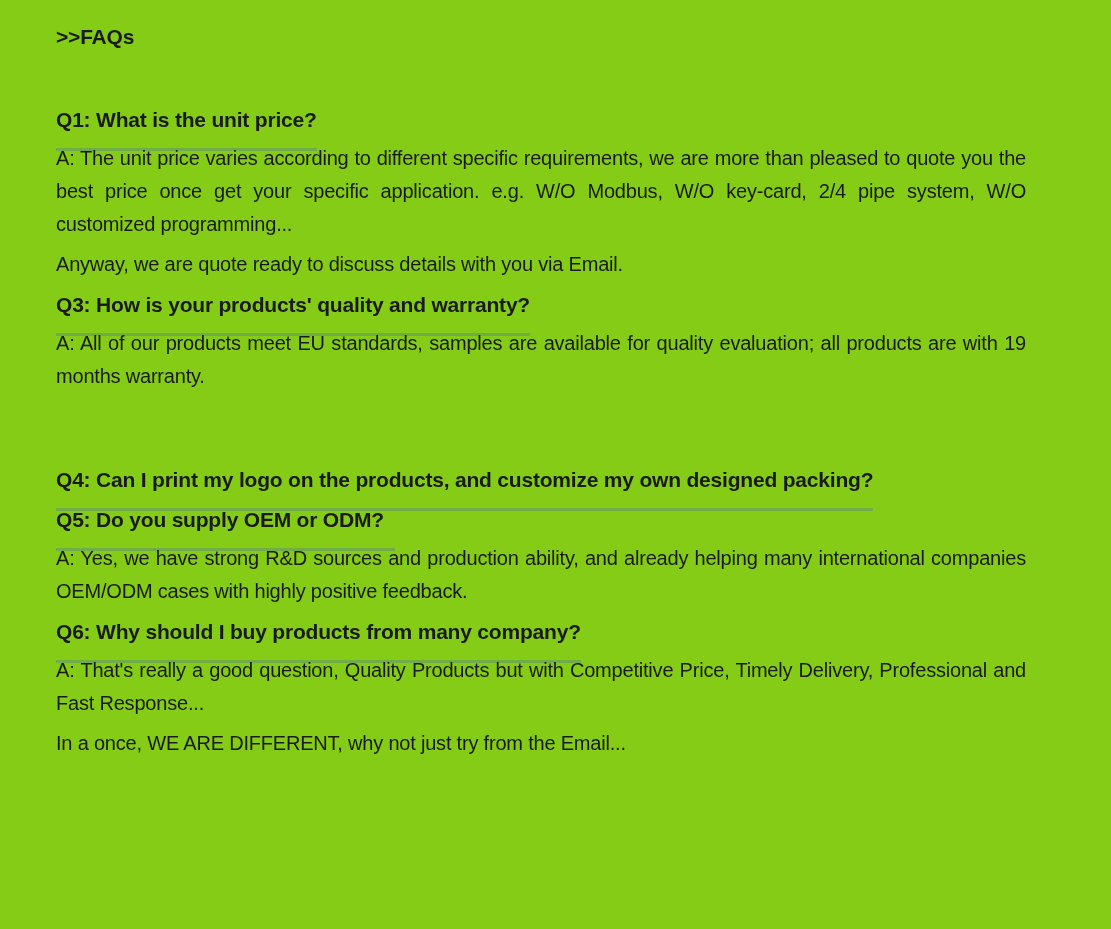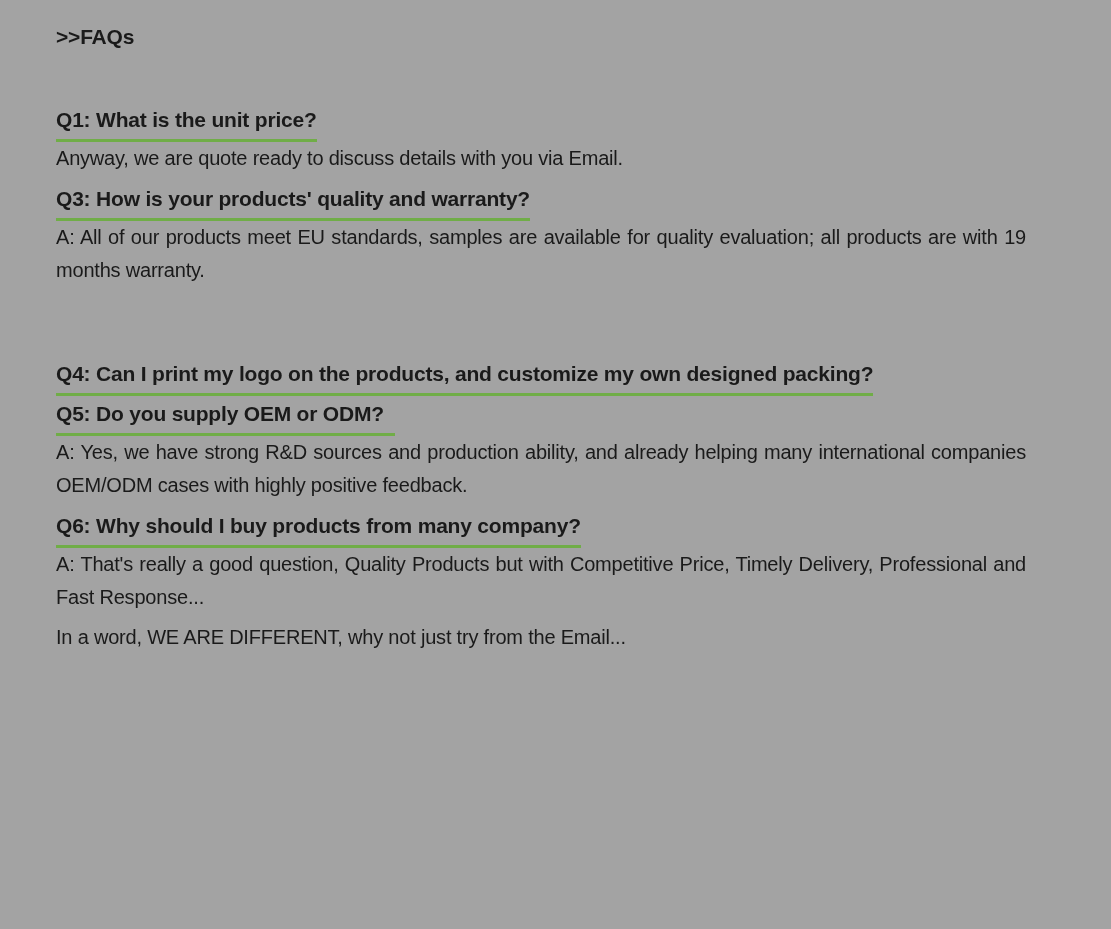--- a/index.html
+++ b/index.html
@@ -4,21 +4,21 @@
 <style>
   html, body {
     margin: 0;
     padding: 0;
     background: #ffffff;
   }
   .page {
     position: relative;
     width: 1111px;
     height: 929px;
-    background: #a3a3a3;
+    background: #84cc16;
     overflow: hidden;
     font-family: "Liberation Sans", sans-serif;
     color: #1a1a1a;
   }
   .content {
     padding: 20px 85px 0 56px; 
   }
   .doc-title {
     font-size: 21px;
     font-weight: bold;
@@ -30,41 +30,42 @@
   .faq-block.gap-before { margin-top: 70px; }
   h2.faq-q {
     font-size: 21px;
     font-weight: bold;
     line-height: 33px;
     margin: 7px 0 6px 0;
     letter-spacing: -0.2px;
   }
   h2.faq-q .q-text {
     border-bottom: 3px solid #70ad47;
-    padding-bottom: 8px;
+    padding-bottom: 17px;
     white-space: pre-wrap;
   }
   p.faq-a {
     font-size: 20px;
     line-height: 33px;
     margin: 0 0 7px 0;
     text-align: justify;
     letter-spacing: -0.2px;
   }
 </style>
 </head>
 <body>
 
 <div class="page">
   <div class="content">
 
     <div class="doc-title">&gt;&gt;FAQs</div>
 
     <section class="faq-block">
       <h2 class="faq-q"><span class="q-text">Q1: What is the unit price?</span></h2>
+      <p class="faq-a">A: The unit price varies according to different specific requirements, we are more than pleased to quote you the best price once get your specific application. e.g. W/O Modbus, W/O key-card, 2/4 pipe system, W/O customized programming...</p>
       <p class="faq-a">Anyway, we are quote ready to discuss details with you via Email.</p>
     </section>
 
 
     <section class="faq-block">
       <h2 class="faq-q"><span class="q-text">Q3: How is your products' quality and warranty?</span></h2>
       <p class="faq-a">A: All of our products meet EU standards, samples are available for quality evaluation; all products are with 19 months warranty.</p>
     </section>
 
     <section class="faq-block gap-before">
@@ -72,17 +73,17 @@
     </section>
 
     <section class="faq-block">
       <h2 class="faq-q"><span class="q-text">Q5: Do you supply OEM or ODM?&nbsp;&nbsp;</span></h2>
       <p class="faq-a">A: Yes, we have strong R&amp;D sources and production ability, and already helping many international companies OEM/ODM cases with highly positive feedback.</p>
     </section>
 
     <section class="faq-block">
       <h2 class="faq-q"><span class="q-text">Q6: Why should I buy products from many company?</span></h2>
       <p class="faq-a">A: That's really a good question, Quality Products but with Competitive Price, Timely Delivery, Professional and Fast Response...</p>
-      <p class="faq-a">In a word, WE ARE DIFFERENT, why not just try from the Email...</p>
+      <p class="faq-a">In a once, WE ARE DIFFERENT, why not just try from the Email...</p>
     </section>
 
   </div>
 </div>
 
 </body></html>

